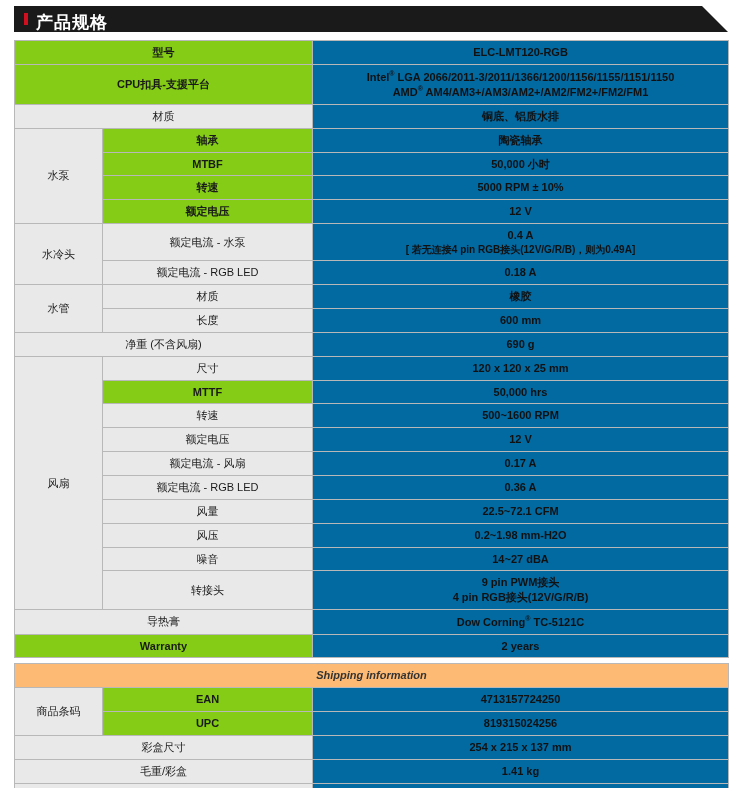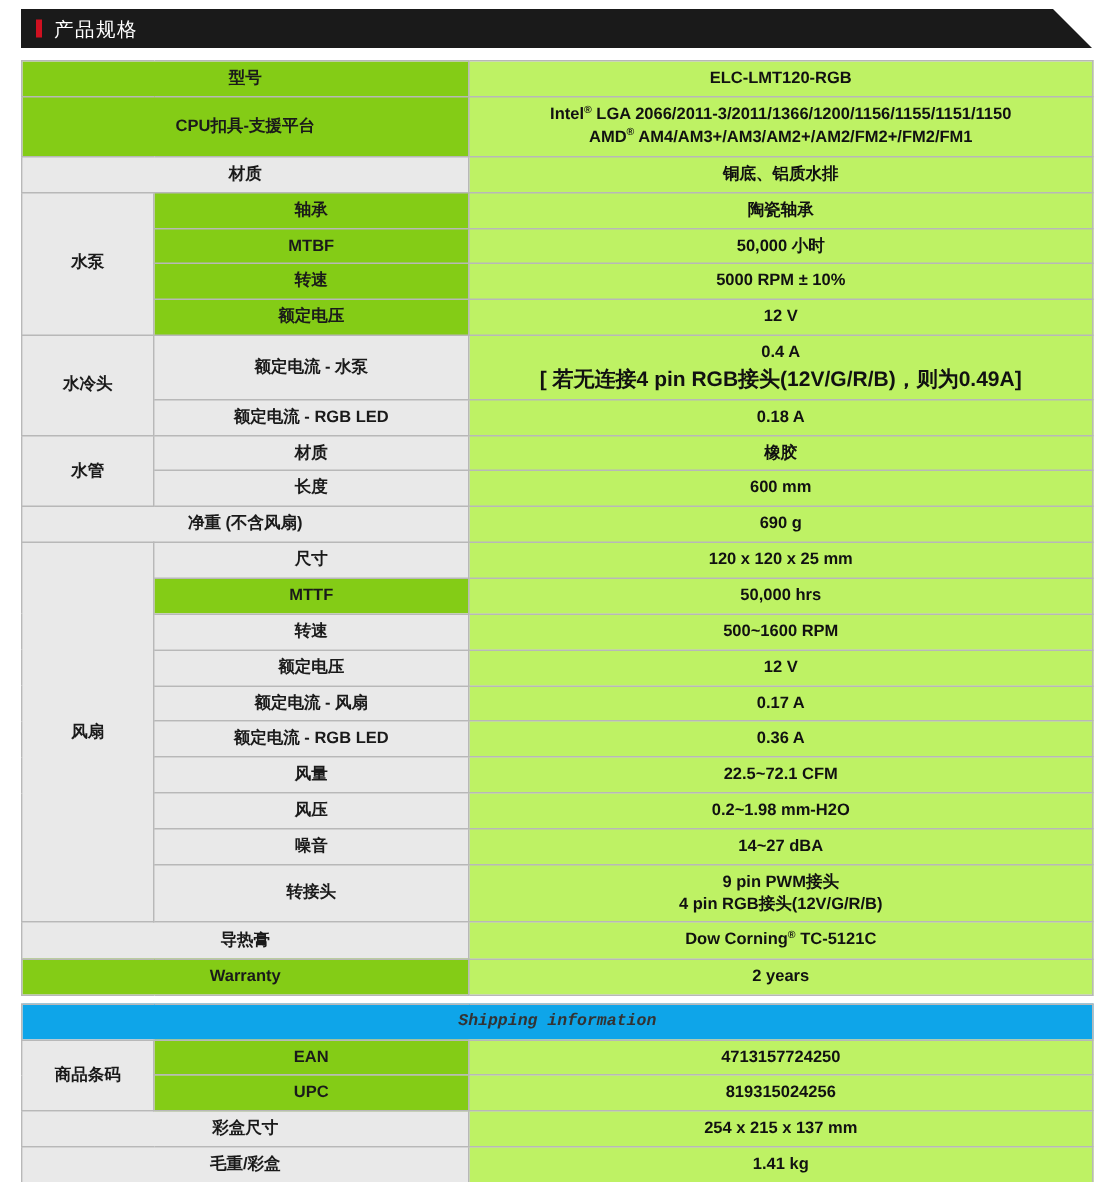--- a/index.html
+++ b/index.html
@@ -40,22 +40,22 @@
   .banner-bar {
     position: absolute;
     left: 10px; top: 7px;
     width: 4px; height: 12px;
     background: #cf1020;
   }
   .banner-title {
     position: absolute;
     left: 22px; top: 5px;
     color: #ffffff;
-    font-size: 13px;
-    font-weight: normal;
+    font-size: 17px;
+    font-weight: bold;
     letter-spacing: 1px;
   }
   
   table.spec {
     width: 714px;
     border-collapse: collapse;
     table-layout: fixed;
   }
   table.spec td {
     border: 1px solid #b8b8b8;
@@ -65,37 +65,36 @@
     line-height: 1.35;
     font-size: 11px;
   }
   .lbl {
     background: #84cc16;
     font-weight: bold;
     color: #1a1a1a;
   }
   .lbl-plain {
     background: #e9e9e9;
-    font-weight: bold;
+    font-weight: normal;
     color: #1a1a1a;
   }
   .val {
-    background: #bef264;
+    background: #0369a1;
     font-weight: bold;
     color: #111111;
   }
   .grouphdr {
-    background: #0ea5e9;
+    background: #fdba74;
     font-weight: bold;
     font-style: italic;
     color: #333333;
-    font-family: Liberation Mono, monospace;
   }
   .small {
-    font-size: 14px;
+    font-size: 10px;
   }
   sup { font-size: 7px; vertical-align: super; }
 </style>
 </head>
 <body>
 
 <div class="page">
 
   <div class="banner">
     <div class="banner-bar"></div>

